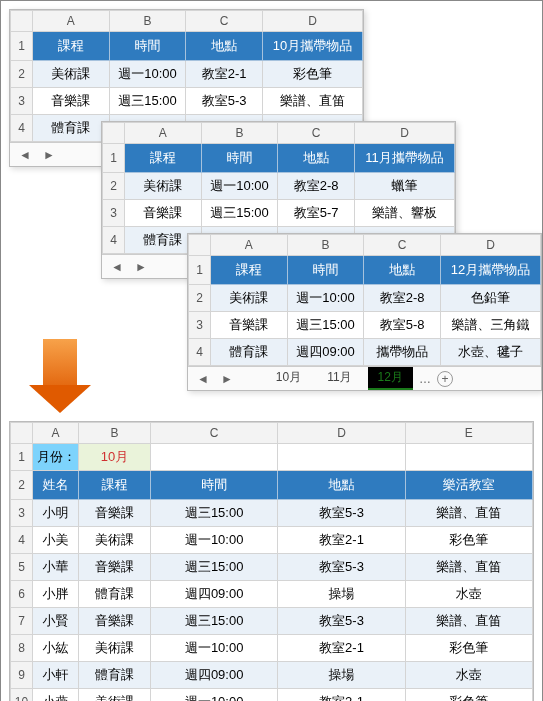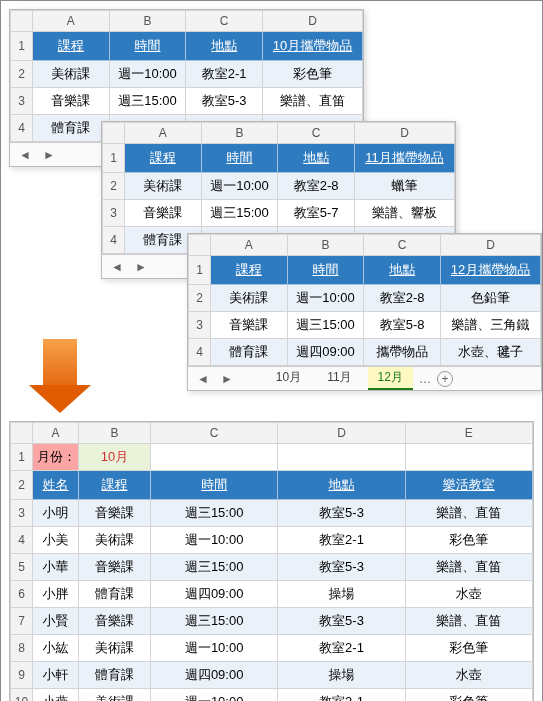--- a/index.html
+++ b/index.html
@@ -49,21 +49,20 @@
     background: #f3f3f3;
     border: 1px solid #d4d4d4;
   }
   th.hdr {
     background: #2f7bbf;
     color: #fff;
     border: 1px solid #a6c2dd;
     padding: 5px 4px;
     font-weight: normal;
     text-align: center;
-    text-decoration: underline;
   }
   td.cell {
     border: 1px solid #d4d4d4;
     padding: 4px 4px;
     text-align: center;
     white-space: nowrap;
     overflow: hidden;
   }
   tr.band td.cell { background: #eaf1f8; }
   tr.noband td.cell { background: #fff; }
@@ -81,21 +80,21 @@
   .tabstrip .nav { color: #666; cursor: pointer; padding: 0 3px; }
   .tabstrip .tab {
     padding: 2px 10px;
     color: #444;
     border-bottom: 2px solid transparent;
     cursor: pointer;
   }
   .tabstrip .tab.active {
     color: #1a7a1a;
     border-bottom: 2px solid #1a7a1a;
-    background: #fef9c3;
+    background: #000000;
   }
   .tabstrip .dots { color: #666; }
   .tabstrip .plus {
     width: 16px; height: 16px; border: 1px solid #999; border-radius: 50%;
     display: inline-flex; align-items: center; justify-content: center;
     font-size: 12px; color: #666; cursor: pointer;
   }
 
   .arrow {
     position: absolute;
@@ -115,21 +114,21 @@
     border-top: 28px solid #e05a00;
   }
 
   
   .result {
     border: 1px solid #bbb;
     margin-top: 2px;
     background: #fff;
   }
   .month-cell-a {
-    background: #fca5a5;
+    background: #7dd3fc;
     text-align: right;
     padding-right: 4px;
   }
   .month-cell-b {
     background: #eaf3da;
     color: #d03030;
     text-align: left;
     padding-left: 4px;
   }
   .result .colA { width: 46px; }

